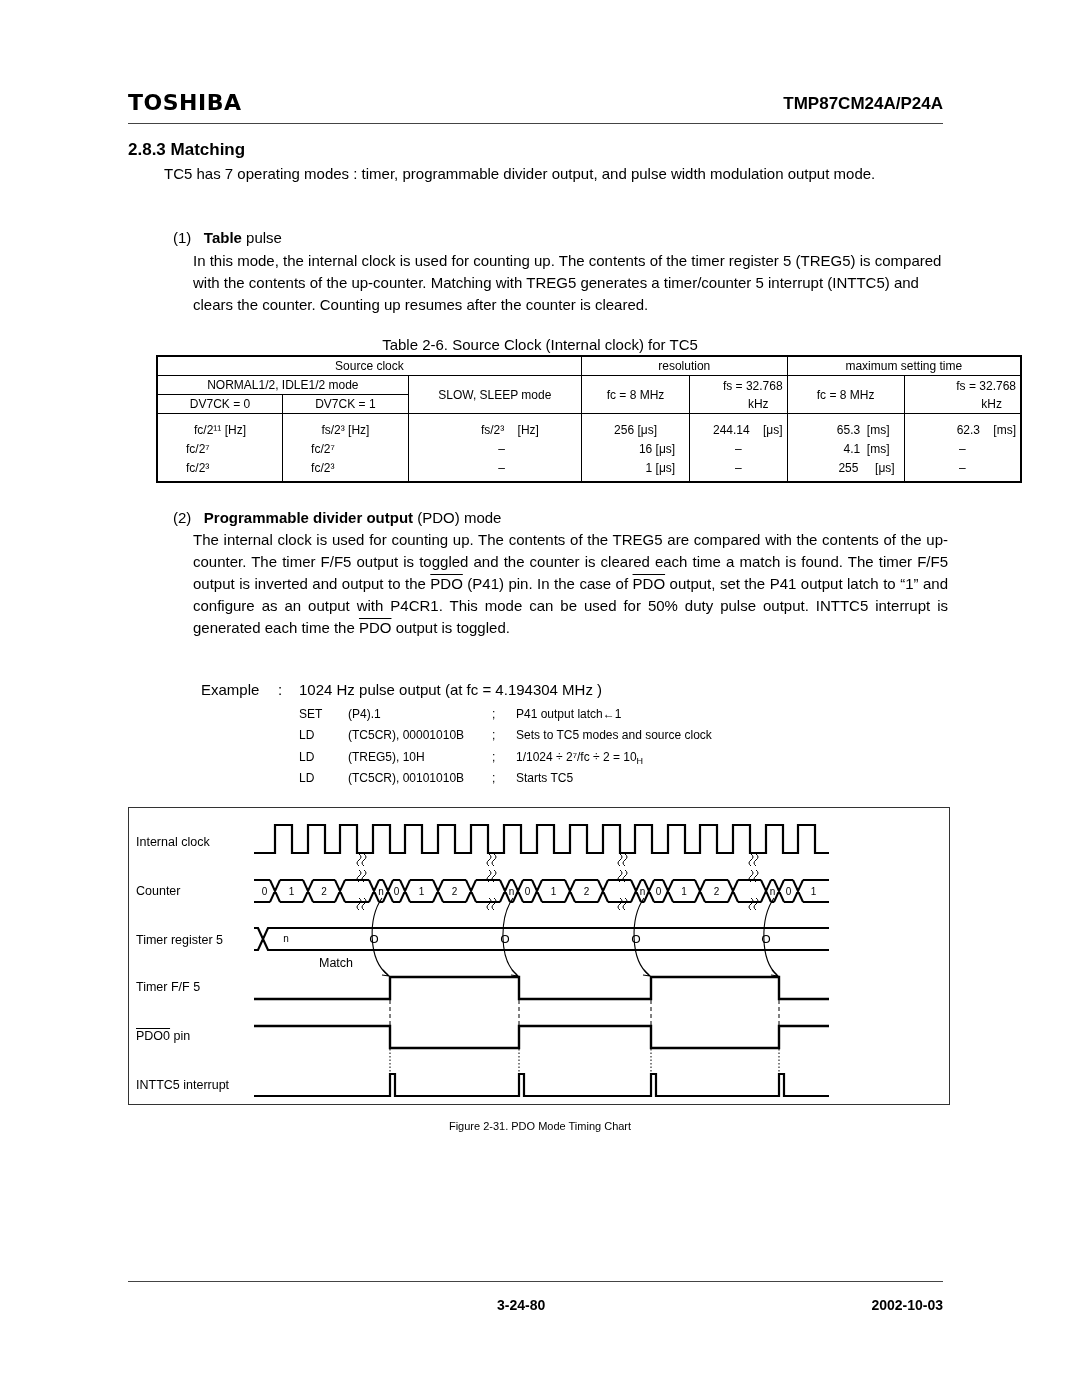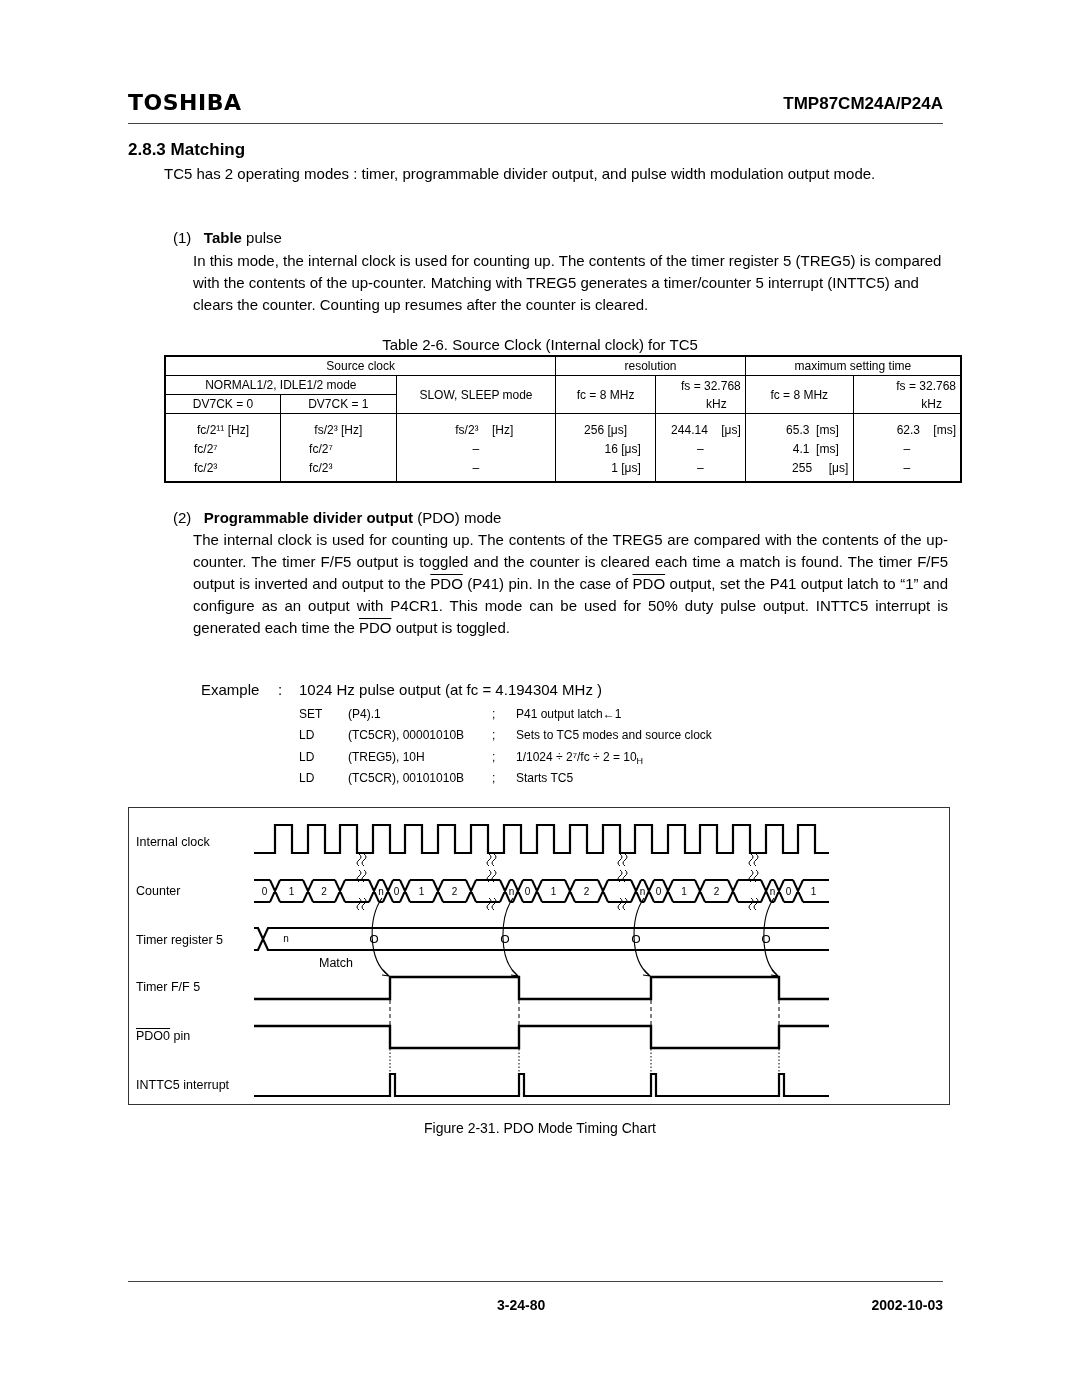--- a/index.html
+++ b/index.html
@@ -10,49 +10,49 @@
   .partno { right: 137px; top: 94px; font-size: 17px; font-weight: bold; font-family: "Liberation Sans", sans-serif; }
   .hr-top { left: 128px; top: 123px; width: 815px; height: 1px; background: #444; }
   .sec-title { left: 128px; top: 140px; font-size: 17px; font-weight: bold; }
   .para { font-size: 15px; line-height: 22px; }
   .p1 { left: 152px; top: 163px; width: 795px; text-indent: 12px; }
   .sub-h { font-size: 15px; }
   .sub-h b { font-weight: bold; }
   .h1 { left: 173px; top: 229px; }
   .p2 { left: 193px; top: 250px; width: 755px; }
   .tcap { left: 0; width: 1080px; top: 328px; text-align: center; font-size: 15px; margin-top: 8px; }
-  table.tbl { position: absolute; left: 164px; top: 355px; width: 798px; border-collapse: collapse;
+  table.tbl { position: absolute; left: 156px; top: 355px; width: 866px; border-collapse: collapse;
               border: 2px solid #000; font-size: 12px; }
   table.tbl td { border-left: 1px solid #000; border-right: 1px solid #000; text-align: center; padding: 0 4px; height: 18px; }
   table.tbl tr.hd td { border-top: 1px solid #000; border-bottom: 1px solid #000; }
   table.tbl tr.sep td { border-top: 2px solid #000; }
   table.tbl tr.body td { border-top: none; border-bottom: none; height: 19px; }
   .h2 { left: 173px; top: 509px; }
   .p3 { left: 193px; top: 529px; width: 755px; text-align: justify; }
   .ovl { text-decoration: overline; }
   .ex-label { left: 193px; top: 681px; font-size: 15px; margin-left: 8px; }
   .ex-colon { left: 278px; top: 681px; font-size: 15px; }
   .ex-title { left: 299px; top: 681px; font-size: 15px; }
   .code { font-size: 12px; }
   .fig { left: 128px; top: 807px; width: 822px; height: 298px; border: 1px solid #333; box-sizing: border-box; }
   .sig-label { font-size: 12.5px; left: 136px; }
-  .fcap { left: 0; width: 1080px; top: 1120px; text-align: center; font-size: 14px; }
+  .fcap { left: 0; width: 1080px; top: 1120px; text-align: center; font-size: 11px; }
   .hr-bot { left: 128px; top: 1281px; width: 815px; height: 1px; background: #444; }
   .pgnum { left: 497px; top: 1297px; font-size: 14px; font-weight: bold; }
   .pgdate { right: 137px; top: 1297px; font-size: 14px; font-weight: bold; margin-left: 8px; }
 </style>
 </head>
 <body>
 
 <div class="abs brand">TOSHIBA</div>
 <div class="abs partno">TMP87CM24A/P24A</div>
 <div class="abs hr-top"></div>
 
 <div class="abs sec-title">2.8.3 Matching</div>
-<div class="abs para p1">TC5 has 2 operating modes :  timer, programmable divider output, and pulse width modulation output mode.</div>
+<div class="abs para p1">TC5 has 7 operating modes :  timer, programmable divider output, and pulse width modulation output mode.</div>
 
 <div class="abs sub-h h1">
   <span>(1)</span>&nbsp;&nbsp;
   <b>Table</b><span> pulse</span>
 </div>
 <div class="abs para p2">In this mode, the internal clock is used for counting up.  The contents of the timer register 5 (TREG5) is compared with the contents of the up-counter.  Matching with TREG5 generates a timer/counter 5 interrupt (INTTC5) and clears the counter.  Counting up resumes after the counter is cleared.</div>
 
 <div class="abs tcap">Table 2-6.  Source Clock (Internal clock) for TC5</div>
 
 <table class="tbl">

